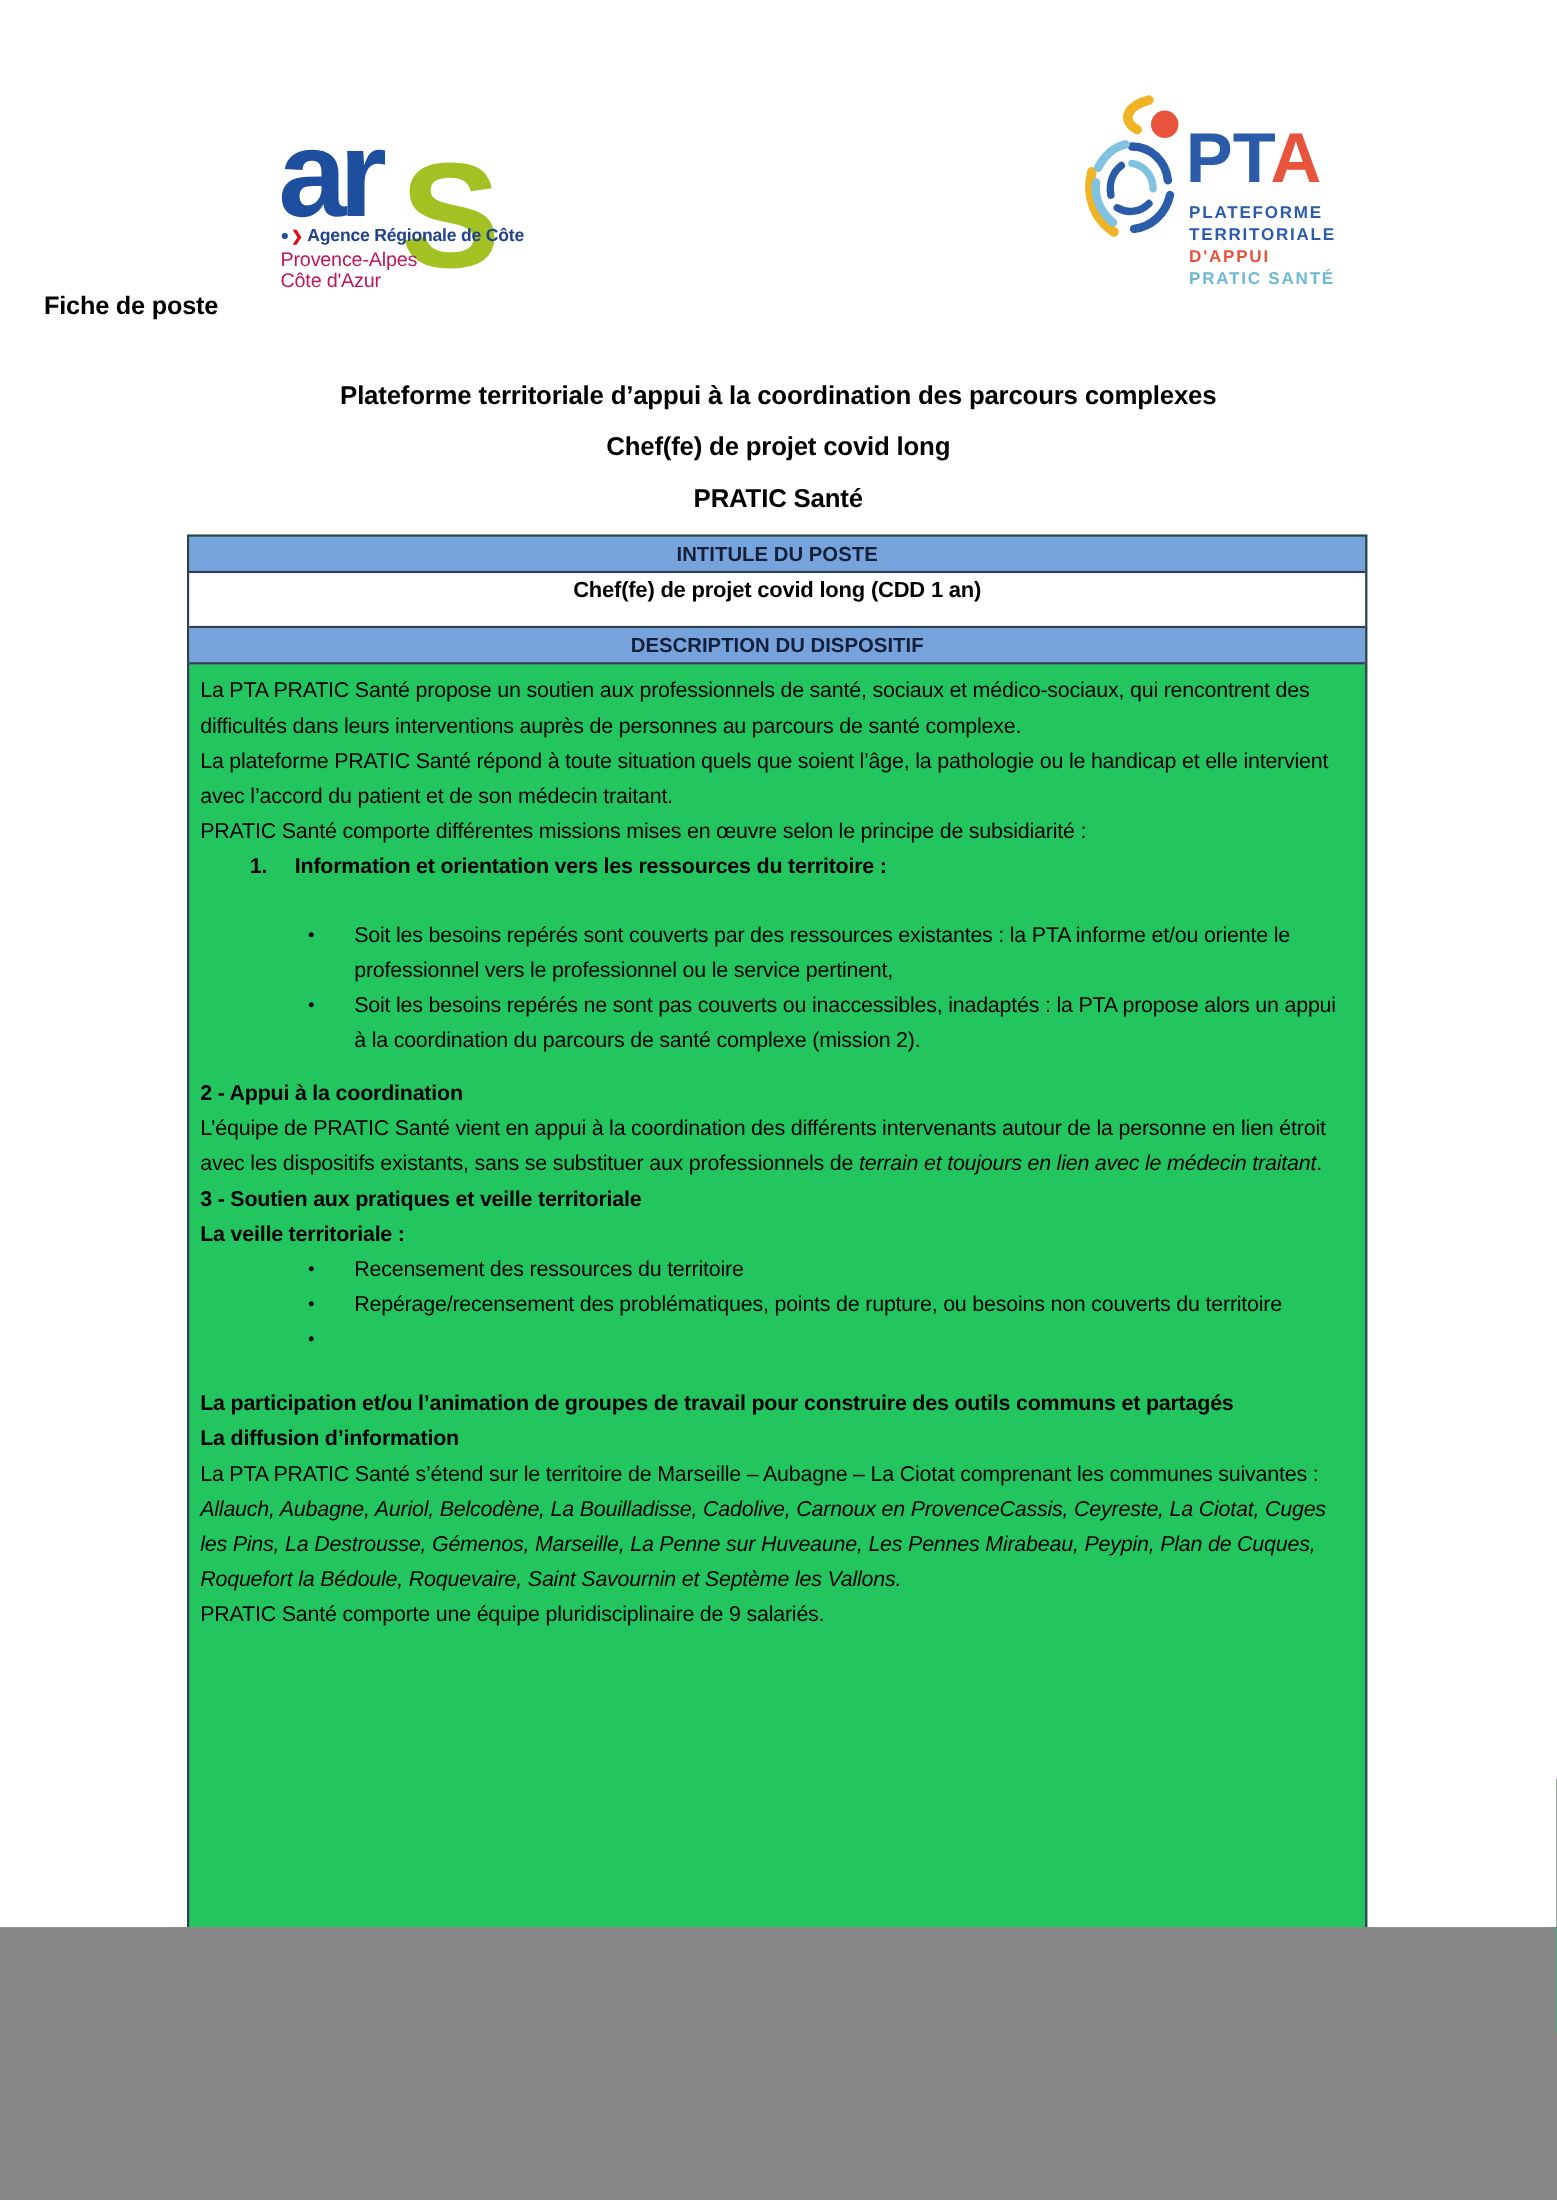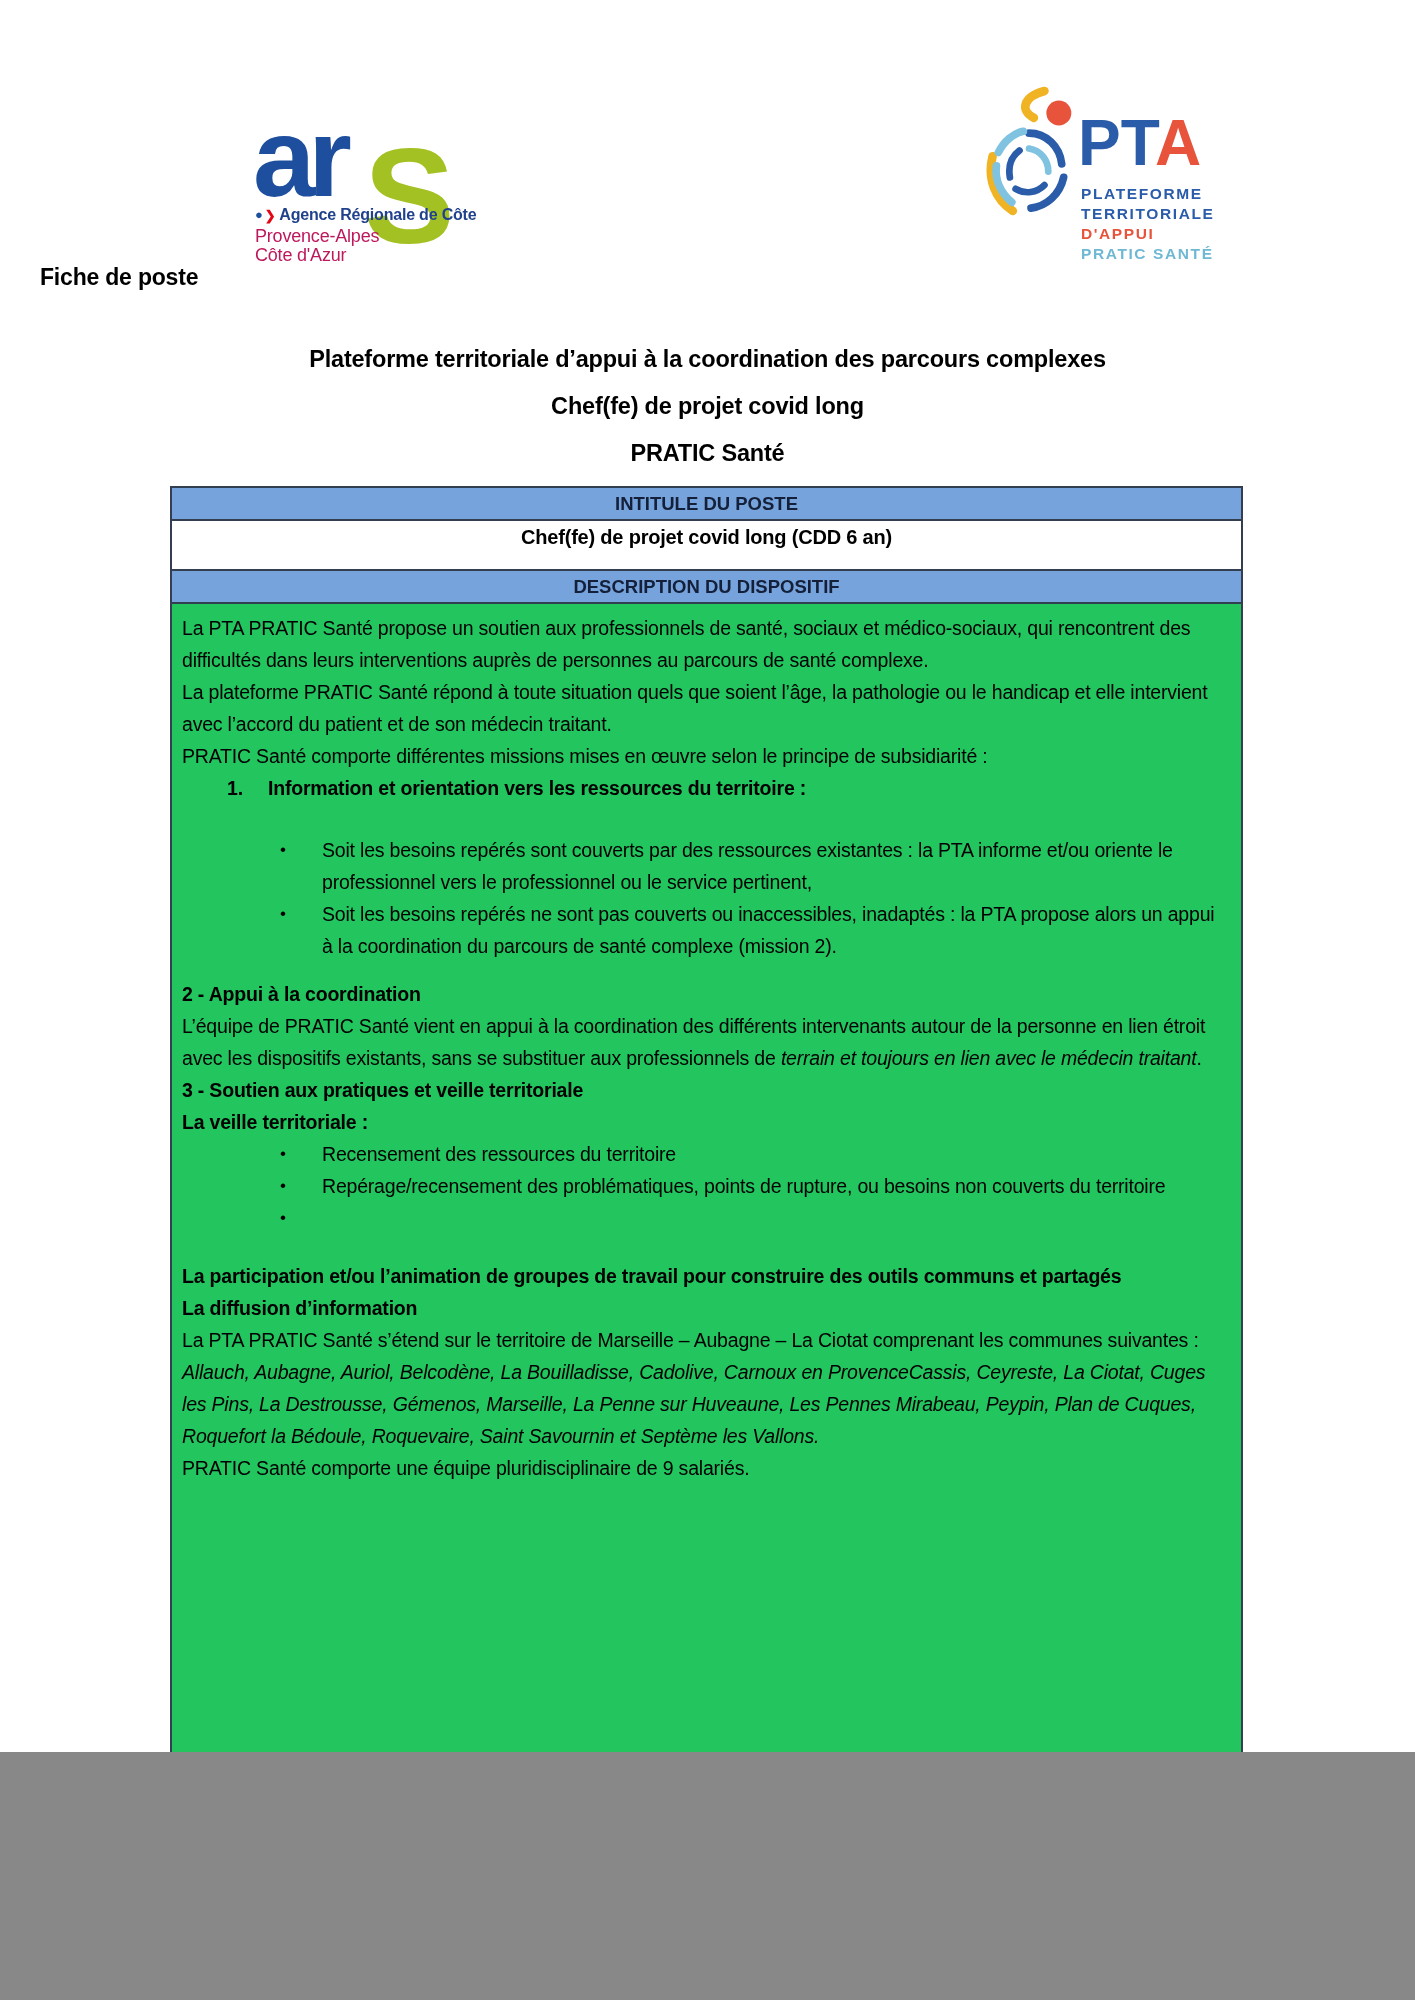--- a/index.html
+++ b/index.html
@@ -111,21 +111,21 @@
   <div class="doc-type">Fiche de poste</div>
 
   <div class="titles">
     <div>Plateforme territoriale d’appui à la coordination des parcours complexes</div>
     <div>Chef(fe) de projet covid long</div>
     <div>PRATIC Santé</div>
   </div>
 
   <div class="job-table">
     <div class="t-header">INTITULE DU POSTE</div>
-    <div class="t-row-plain">Chef(fe) de projet covid long (CDD 6 an)</div>
+    <div class="t-row-plain">Chef(fe) de projet covid long (CDD 1 an)</div>
     <div class="t-header">DESCRIPTION DU DISPOSITIF</div>
 
     <div class="t-body">
       <p class="para">La PTA PRATIC Santé propose un soutien aux professionnels de santé, sociaux et médico-sociaux, qui rencontrent des difficultés dans leurs interventions auprès de personnes au parcours de santé complexe.</p>
       <p class="para">La plateforme PRATIC Santé répond à toute situation quels que soient l’âge, la pathologie ou le handicap et elle intervient avec l’accord du patient et de son médecin traitant.</p>
       <p class="mb28">PRATIC Santé comporte différentes missions mises en œuvre selon le principe de subsidiarité :</p>
 
       <div class="num-item">
         <span class="num">1.</span>
         <span>Information et orientation vers les ressources du territoire :</span>

